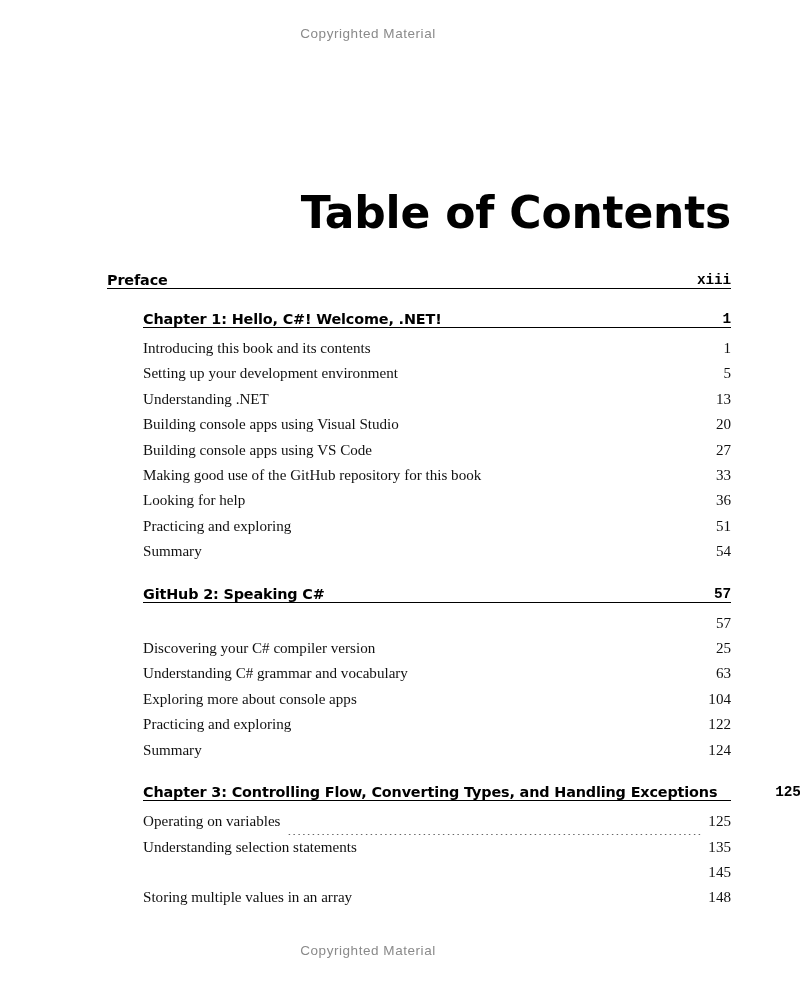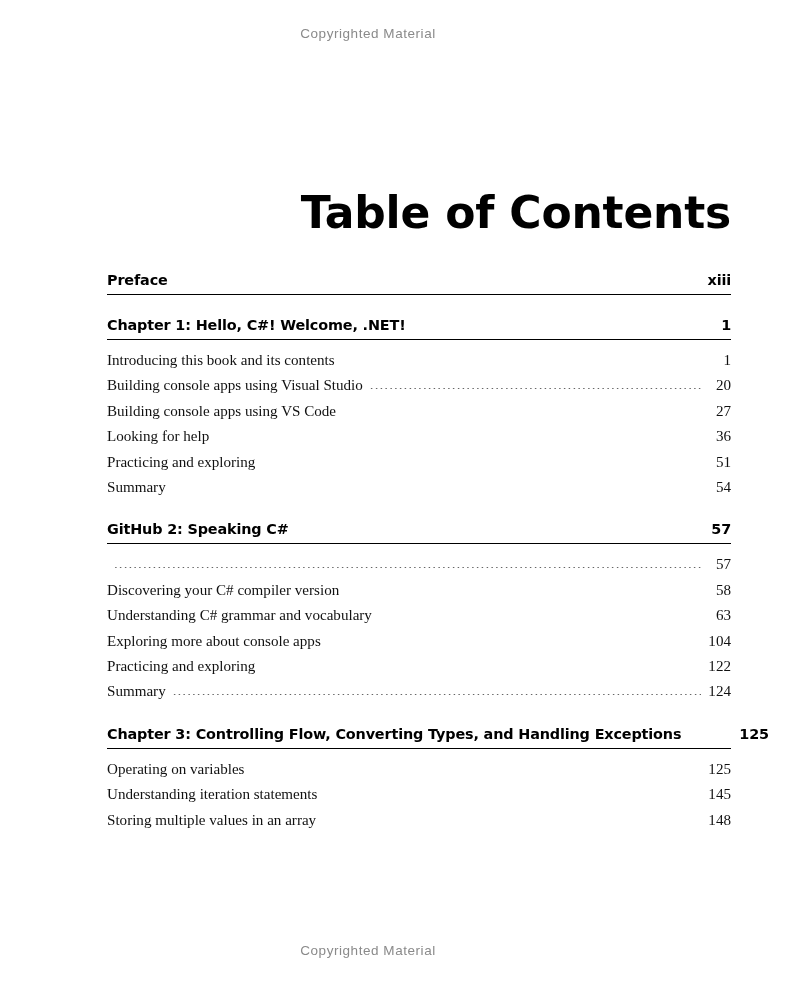--- a/index.html
+++ b/index.html
@@ -53,40 +53,40 @@
   }
 
   
   .toc-head {
     display: flex;
     align-items: flex-start;
     font-family: "DejaVu Sans", "Liberation Sans", sans-serif;
     font-weight: bold;
     font-size: 14.4px;
     letter-spacing: -0.15px;
-    padding-bottom: 6px;
     border-bottom: 1.6px solid #000;
     white-space: nowrap;
     gap: 44px;
   }
   .toc-head .head-title { flex: 0 1 auto; }
   .toc-head .head-page {
     margin-left: auto;
     padding-left: 14px;
     text-align: right;
+    font-family: Liberation Mono, monospace;
   }
   .group { margin-bottom: 0; }
   .group.preface { margin-bottom: 22px; }
-  .group.chapter { margin-bottom: 21px; }
+  .group.chapter { margin-bottom: 21px; margin-left: 36px; }
 
   
   .entries { padding-top: 8px; }
   .entry {
     display: flex;
-    align-items: flex-start;
+    align-items: flex-end;
     font-family: "Liberation Serif", "DejaVu Serif", serif;
     font-size: 15.1px;
     line-height: 25.4px;
     white-space: nowrap;
     color: #111;
   }
   .entry .entry-title { flex: 0 0 auto; }
   .entry .leader {
     flex: 1 1 auto;
     overflow: hidden;
@@ -128,28 +128,43 @@
         <span class="head-title">Chapter 1: Hello, C#! Welcome, .NET!</span>
         <span class="head-page">1</span>
       </div>
       <div class="entries">
         <div class="entry">
           <span class="entry-title">Introducing this book and its contents</span>
           <span class="leader"></span>
           <span class="entry-page">1</span>
         </div>
         <div class="entry">
+          <span class="entry-title">Setting up your development environment</span>
+          <span class="leader"></span>
+          <span class="entry-page">5</span>
+        </div>
+        <div class="entry">
+          <span class="entry-title">Understanding .NET</span>
+          <span class="leader"></span>
+          <span class="entry-page">13</span>
+        </div>
+        <div class="entry">
           <span class="entry-title">Building console apps using Visual Studio</span>
           <span class="leader"></span>
           <span class="entry-page">20</span>
         </div>
         <div class="entry">
           <span class="entry-title">Building console apps using VS Code</span>
           <span class="leader"></span>
           <span class="entry-page">27</span>
+        </div>
+        <div class="entry">
+          <span class="entry-title">Making good use of the GitHub repository for this book</span>
+          <span class="leader"></span>
+          <span class="entry-page">33</span>
         </div>
         <div class="entry">
           <span class="entry-title">Looking for help</span>
           <span class="leader"></span>
           <span class="entry-page">36</span>
         </div>
         <div class="entry">
           <span class="entry-title">Practicing and exploring</span>
           <span class="leader"></span>
           <span class="entry-page">51</span>
@@ -167,21 +182,21 @@
         <span class="head-page">57</span>
       </div>
       <div class="entries">
         <div class="entry">
           <span class="leader"></span>
           <span class="entry-page">57</span>
         </div>
         <div class="entry">
           <span class="entry-title">Discovering your C# compiler version</span>
           <span class="leader"></span>
-          <span class="entry-page">58</span>
+          <span class="entry-page">25</span>
         </div>
         <div class="entry">
           <span class="entry-title">Understanding C# grammar and vocabulary</span>
           <span class="leader"></span>
           <span class="entry-page">63</span>
         </div>
         <div class="entry">
           <span class="entry-title">Exploring more about console apps</span>
           <span class="leader"></span>
           <span class="entry-page">104</span>
@@ -203,21 +218,25 @@
         <span class="head-title">Chapter 3: Controlling Flow, Converting Types, and Handling Exceptions</span>
         <span class="head-page">125</span>
       </div>
       <div class="entries">
         <div class="entry">
           <span class="entry-title">Operating on variables</span>
           <span class="leader"></span>
           <span class="entry-page">125</span>
         </div>
         <div class="entry">
-          <span class="entry-title">Understanding iteration statements</span>
+          <span class="entry-title">Understanding selection statements</span>
+          <span class="leader"></span>
+          <span class="entry-page">135</span>
+        </div>
+        <div class="entry">
           <span class="leader"></span>
           <span class="entry-page">145</span>
         </div>
         <div class="entry">
           <span class="entry-title">Storing multiple values in an array</span>
           <span class="leader"></span>
           <span class="entry-page">148</span>
         </div>
       </div>
     </div>

